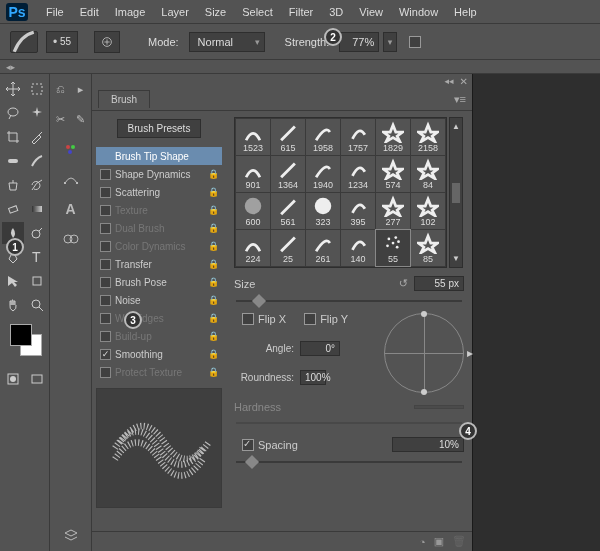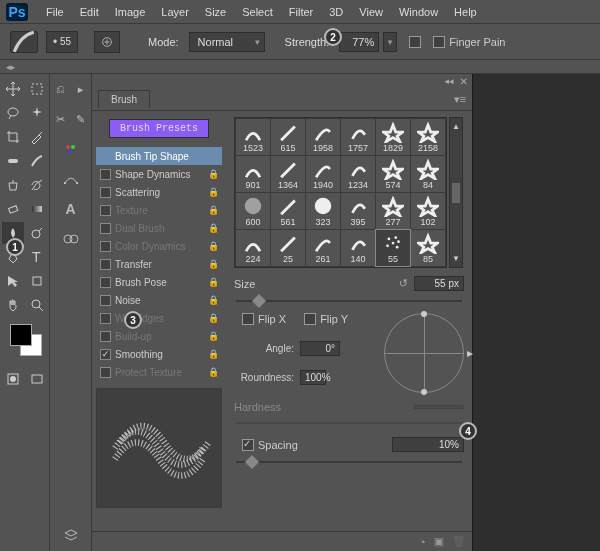--- a/index.html
+++ b/index.html
@@ -30,21 +30,21 @@
 .bg-sw { width: 22px; height: 22px; background: #fff; border: 1px solid #aaa; position: absolute; top: 10px; left: 14px;}
 .mini-tools { width: 42px; background: #535353; border-right: 1px solid #3a3a3a; padding: 6px 0; display: flex; flex-direction: column; align-items: center; gap: 12px;}
 .mini-stack { display: flex; gap: 2px;}
 .mini-ico { width: 18px; height: 18px; color: #bbb; display: flex; align-items: center; justify-content: center;}
 .panel-wrap { width: 380px; display: flex; flex-direction: column; background: #535353;}
 .panel-head { height: 14px; display: flex; justify-content: flex-end; align-items: center; padding: 0 4px;}
 .panel-tabs { height: 22px; display: flex; background: #535353; padding-left: 6px; align-items: center;}
 .tab { padding: 3px 12px; background: #535353; border: 1px solid #3a3a3a; border-bottom: none; color: #ccc; font-size: 10px;}
 .panel-body { flex: 1; background: #535353; border-top: 1px solid #3a3a3a; display: flex; }
 .left-col { width: 134px; padding: 8px 4px; display: flex; flex-direction: column; gap: 3px;}
-.preset-btn { background: #8b5cf6; border: 1px solid #2e2e2e; padding: 3px 10px; color: #ddd; text-align: center; font-size: 10px; margin-bottom: 6px; align-self: center; font-family: Liberation Mono, monospace;}
+.preset-btn { background: #404040; border: 1px solid #2e2e2e; padding: 3px 10px; color: #ddd; text-align: center; font-size: 10px; margin-bottom: 6px; align-self: center;}
 .setting-row { display: flex; align-items: center; height: 18px; padding: 0 4px; gap: 4px; position: relative;}
 .setting-row.header { background: #6a8caf; color: #fff; }
 .setting-row.disabled { color: #777; }
 .setting-row .sm-chk { width: 11px; height: 11px; border: 1px solid #888; background: #404040; flex-shrink: 0; display:flex; align-items:center; justify-content:center;}
 .setting-row .sm-chk.checked:after { content:"✓"; font-size:9px; color:#ddd;}
 .setting-row .label { flex: 1; font-size: 10px; white-space: nowrap;}
 .setting-row .lock { width: 10px; font-size: 9px; color: #888;}
 .preview-box { border: 1px solid #3a3a3a; height: 120px; margin-top: 4px; background: #3f3f3f; display: flex; align-items: center; justify-content: center;}
 .right-col { flex: 1; padding: 6px 8px; }
 .brush-grid { display: grid; grid-template-columns: repeat(6, 34px); gap: 1px; background: #3a3a3a; padding: 1px; border: 1px solid #2e2e2e;}
@@ -107,24 +107,20 @@
     </div>
   <div style="width:6px"></div>
   <span class="opt-label">Strength:</span>
   <div class="pct-field">
       <span>77%</span>
     </div>
   <div class="dropdown" style="width:14px;padding:0"></div>
   <div class="chk">
       <div class="chk-box"></div>
     </div>
-  <div class="chk">
-      <div class="chk-box"></div>
-      <span>Finger Pain</span>
-    </div>
 </div>
 
 <div class="below-bar">
   <span class="collapse-arrows">◂▸</span>
 </div>
 
 <div class="workspace">
 
   <div class="left-tools">
     <div class="tool-grid">

